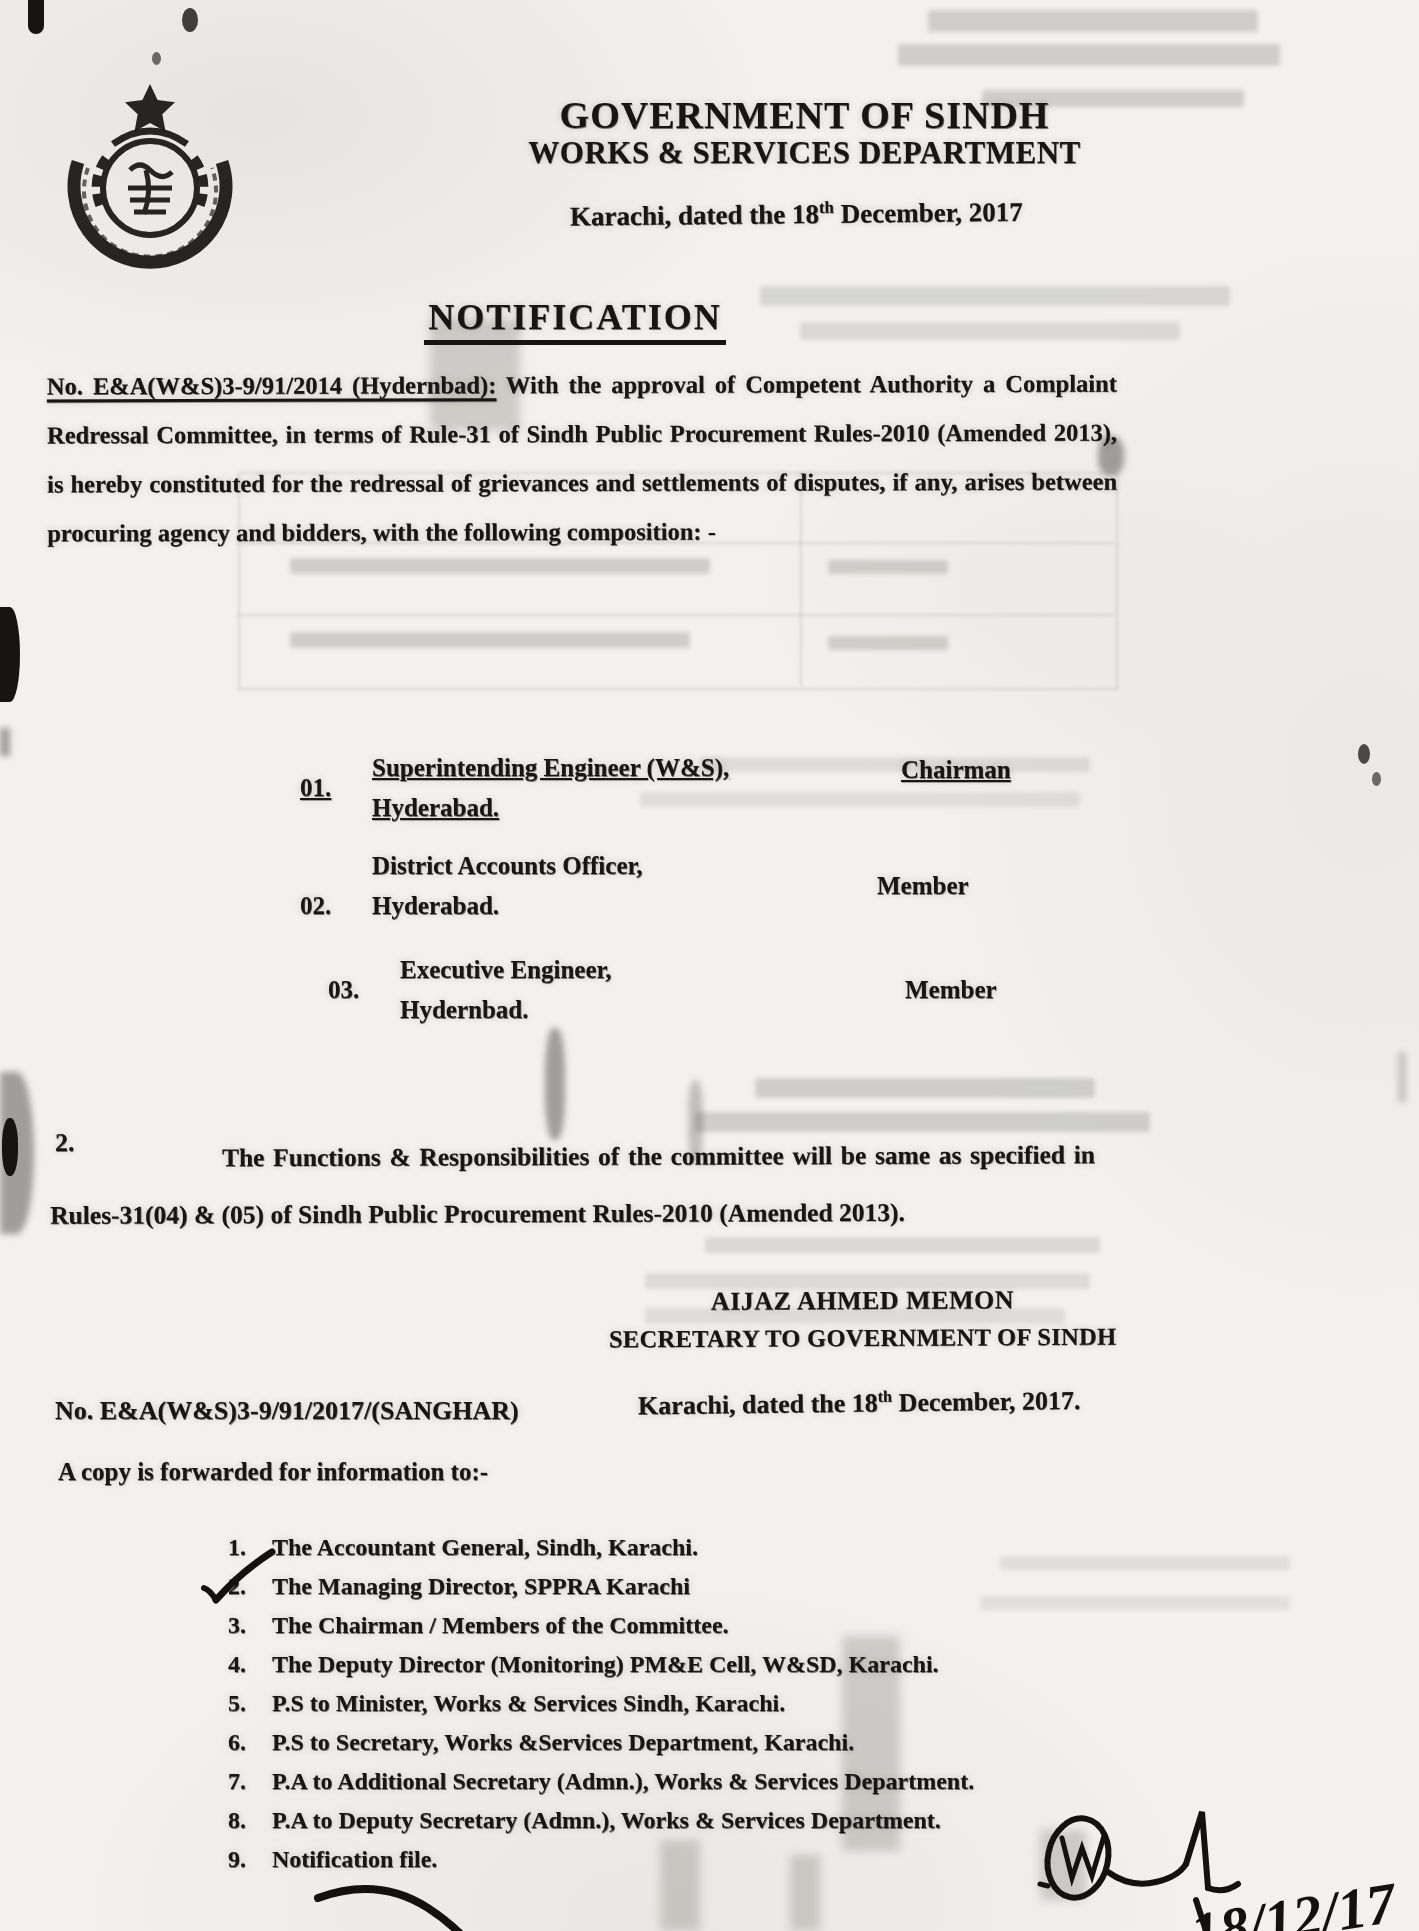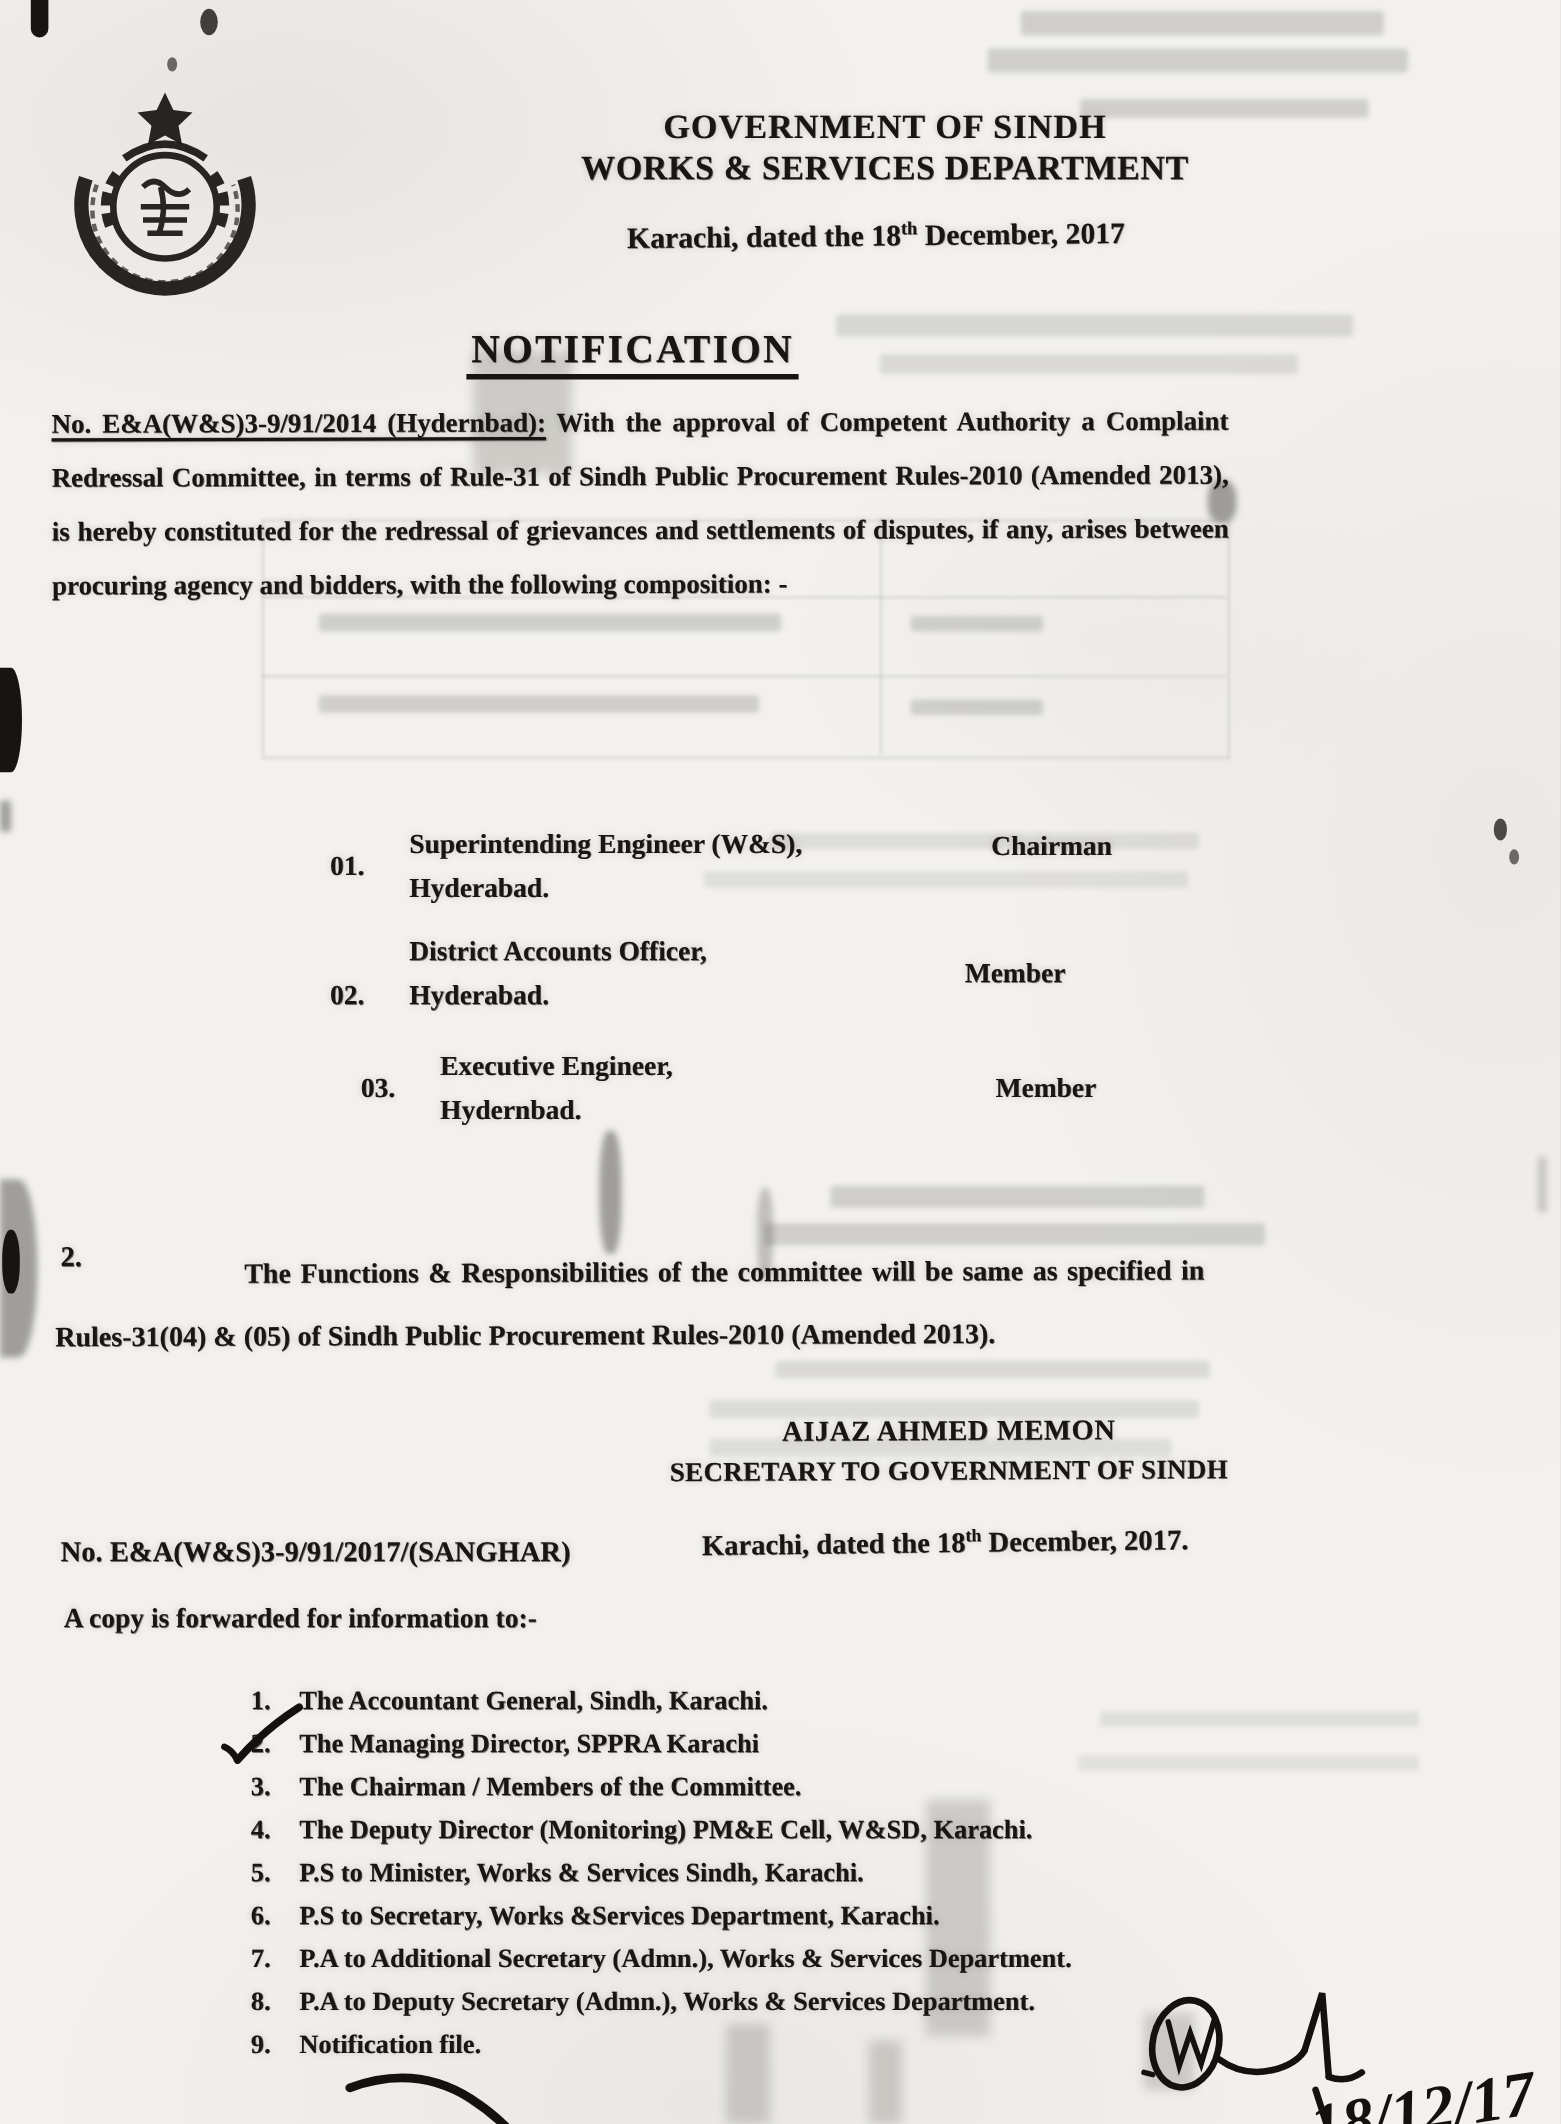--- a/index.html
+++ b/index.html
@@ -11,37 +11,37 @@
       radial-gradient(ellipse 1000px 600px at 45% 99%, rgba(195,193,188,.20), transparent 60%),
       radial-gradient(ellipse 400px 300px at 70% 30%, rgba(210,208,203,.15), transparent 70%),
       #f2f1ee;
     font-family:"Liberation Serif","DejaVu Serif",serif;
     font-weight:bold;color:#181512;
   }
   .txt{text-shadow:.6px .6px 0 rgba(25,22,20,.55), 0 0 7px rgba(70,66,62,.22);}
   .abs{position:absolute;}
 
   .gov-header{left:512px;top:96px;width:585px;text-align:center;line-height:38px;}
-  .gov-line1{font-size:31px;letter-spacing:1px;}
+  .gov-line1{font-size:38px;letter-spacing:1px;}
   .gov-line2{font-size:31px;letter-spacing:.5px;}
   .dateline{left:570px;top:198px;width:480px;font-size:27px;transform:rotate(-.6deg);}
   sup{font-size:.62em;text-align:center;}
 
   .doc-title{left:0;top:296px;width:1150px;text-align:center;}
   .doc-title span{display:inline-block;font-size:36px;letter-spacing:2px;border-bottom:5px solid #171412;padding:0 4px 2px 4px;}
 
   .para1{left:47px;top:360px;width:1070px;font-size:24.5px;line-height:49px;text-align:justify;transform:rotate(-.15deg);}
   .para1 .refno{text-decoration:underline;text-decoration-thickness:3px;text-underline-offset:5px;}
 
   .committee{left:300px;top:748px;width:740px;}
   .c-row{display:flex;font-size:25px;line-height:40px;}
   .c-row .num{width:72px;flex:none;}
   .c-row .lines{width:505px;flex:none;}
   .c-row .role{width:160px;flex:none;}
-  .c-row1{margin-bottom:18px;}
+  .c-row1{margin-bottom:18px;text-decoration:underline;}
   .c-row1 .num{align-self:center;}
   .c-row1 .role{align-self:flex-start;margin-top:2px;margin-left:24px;}
   .c-row2{margin-bottom:24px;}
   .c-row2 .num{align-self:flex-end;}
   .c-row2 .role{align-self:center;}
   .c-row3 .num{align-self:center;margin-left:28px;}
   .c-row3 .role{align-self:center;}
 
   .para2-num{left:55px;top:1128px;font-size:26px;}
   .para2{left:50px;top:1128px;width:1045px;font-size:25.5px;line-height:57px;text-align:justify;text-indent:172px;transform:rotate(-.2deg);}

